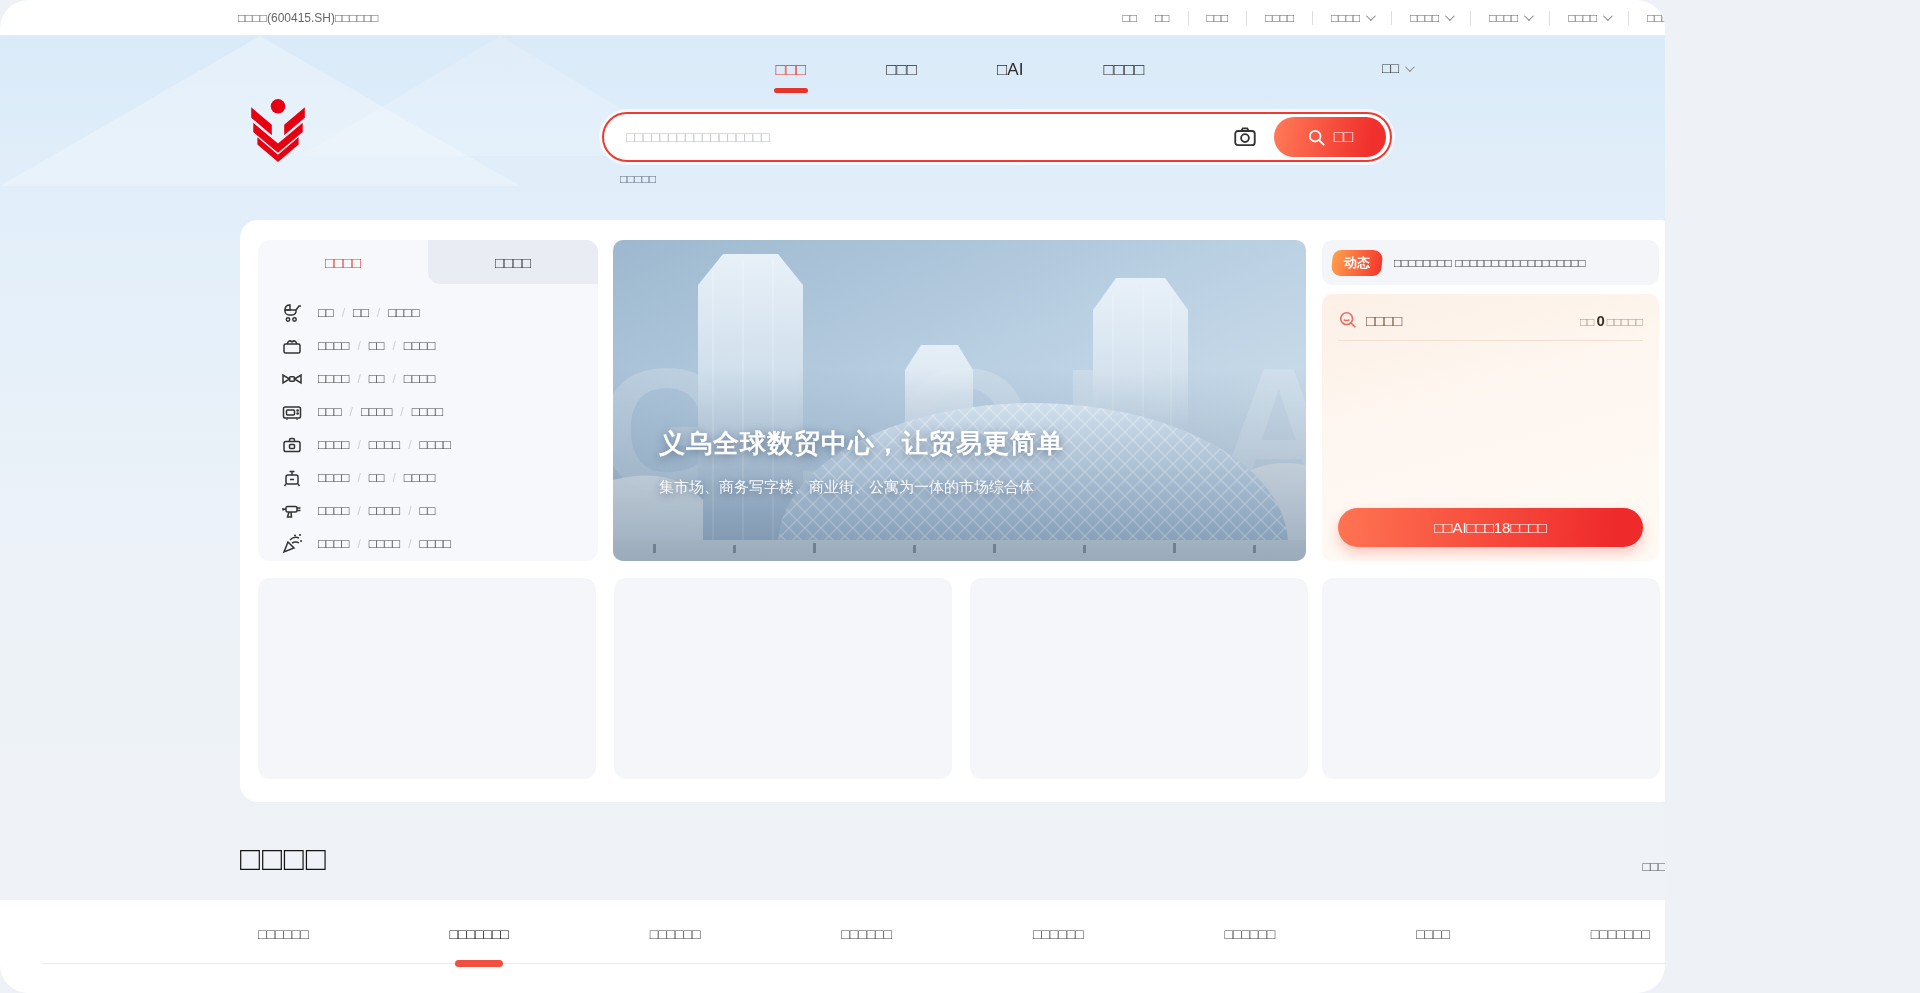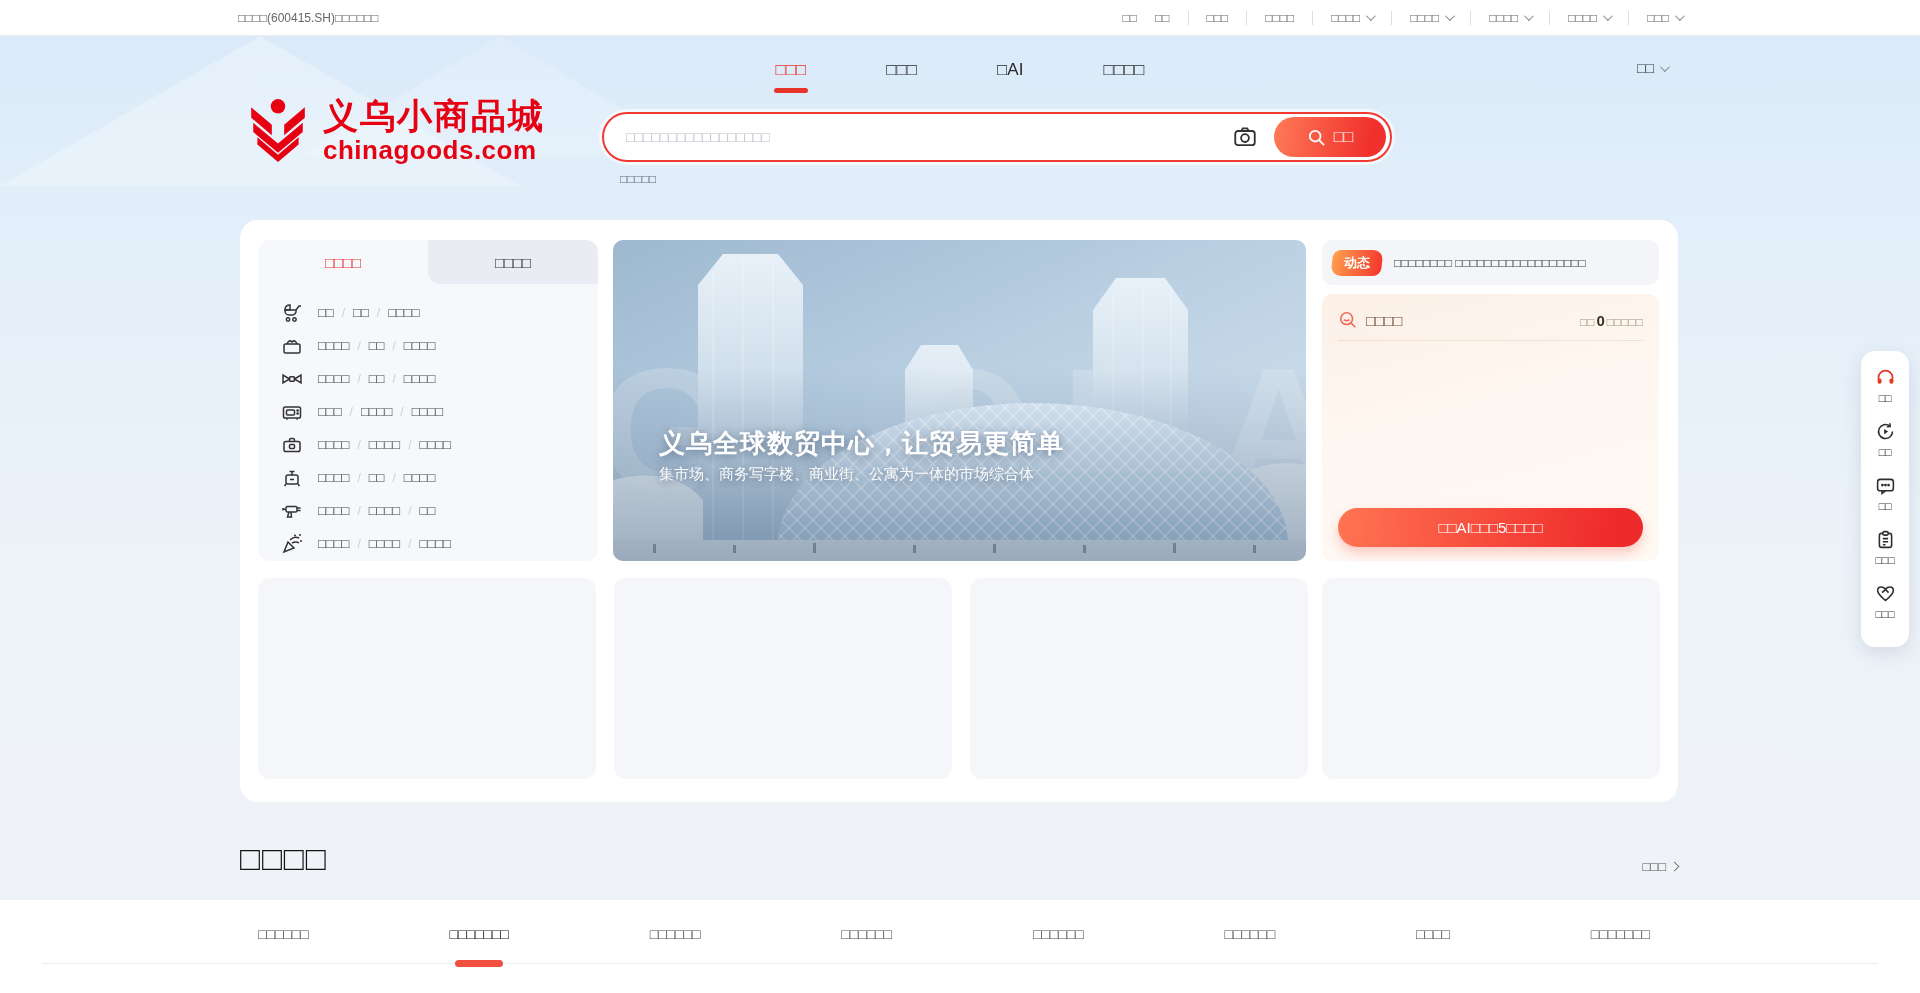--- a/index.html
+++ b/index.html
@@ -2,22 +2,23 @@
 <html><head>
 <meta charset="utf-8">
 <style>
   * { box-sizing: border-box; margin: 0; padding: 0; }
   html,body { width:1920px; height:993px; }
   body {
     font-family: "Liberation Sans", "DejaVu Sans", sans-serif;
     background:#eef1f6; overflow:hidden;
   }
   .canvas {
-    position:relative; width:1920px; height:993px; overflow:hidden;
+    position:relative; width:1665px; height:993px; overflow:hidden;
     background:linear-gradient(180deg,#d8e9f8 0%,#e1eefa 18%,#ecf2f8 55%,#f0f3f7 100%);
+    border-radius:28px;
   }
   
   .deco1,.deco2 { position:absolute; top:36px; opacity:.5; }
   .deco1 { left:0; width:0; height:0; border-left:260px solid transparent; border-right:260px solid transparent; border-bottom:150px solid rgba(255,255,255,.55); }
   .deco2 { left:300px; width:0; height:0; border-left:200px solid transparent; border-right:200px solid transparent; border-bottom:120px solid rgba(255,255,255,.35); }
 
   
   .topbar {
     position:absolute; left:0; top:0; width:1920px; height:36px;
     background:#fff; border-bottom:1px solid #ececec;
@@ -81,21 +82,21 @@
   .cicon { width:24px; height:24px; margin-right:14px; color:#333; flex:none; }
   .cicon svg { width:100%; height:100%; }
   .cat-link { font-size:13px; color:#444; text-decoration:none; cursor:pointer; white-space:nowrap; }
   .cat-sep { font-style:normal; color:#c9ced6; margin:0 8px; font-size:12px; }
 
   
   .banner { position:absolute; left:373px; top:20px; width:693px; height:321px; border-radius:10px; overflow:hidden; cursor:pointer; }
   .banner svg { position:absolute; left:0; top:0; }
   .banner-caption { position:absolute; left:46px; top:186px; color:#fff; text-shadow:0 2px 10px rgba(10,30,60,.45); }
   .banner-title { font-size:26px; font-weight:bold; letter-spacing:1px; }
-  .banner-sub { font-size:15px; margin-top:4px; opacity:.95; }
+  .banner-sub { font-size:15px; margin-top:17px; opacity:.95; }
 
   
   .notice { position:absolute; left:1082px; top:20px; width:337px; height:45px; background:#f3f5f8; border-radius:10px; display:flex; align-items:center; padding:0 12px 0 10px; overflow:hidden; }
   .notice-badge {
     flex:none; background:linear-gradient(100deg,#ffa14e,#f4342c); color:#fff; font-size:13px; font-weight:bold;
     padding:4px 12px; border-radius:8px 10px 8px 10px; transform:skewX(-6deg); margin-right:12px;
   }
   .notice-badge span { display:inline-block; transform:skewX(6deg); }
   .notice-text { font-size:12px; color:#3c3c3c; white-space:nowrap; overflow:hidden; }
 
@@ -195,24 +196,20 @@
 
   <div class="logo">
     <span>
       <svg width="66" height="68" viewBox="0 0 64 66" fill="#e60012">
         <circle cx="32" cy="10" r="7"></circle>
         <path d="M6,11 L26,28 L26,38 L6,21 Z"></path>
           <path d="M58,11 L38,28 L38,38 L58,21 Z"></path>
         <path d="M8,26 L32,46 L56,26 L56,35 L32,55 L8,35 Z"></path>
         <path d="M12,40 L32,57 L52,40 L52,47 L32,64 L12,47 Z"></path>
       </svg>
-    </span>
-    <span>
-      <div class="logo-cn">义乌小商品城</div>
-      <div class="logo-en">chinagoods.com</div>
     </span>
   </div>
 
   <div class="search-wrap">
     <div class="search-box">
       <input class="search-input" type="text" placeholder="□□□□□□□□□□□□□□□□□" style="">
       <span class="cam">
         <svg viewBox="0 0 24 24" fill="none" stroke="#333" stroke-width="1.7">
           <rect x="3" y="6.5" width="18" height="13" rx="2.5"></rect>
             <path d="M8.5 6.5 L10 4 h4 l1.5 2.5"></path>
@@ -436,21 +433,21 @@
             <circle cx="9.5" cy="9.5" r="6.5"></circle>
             <path d="M14.5 14.5 L19 19"></path>
             <path d="M6.5 10.5 q3 2.5 6 0"></path>
           </svg>
         <span class="ai-card-title">□□□□</span>
         <span class="ai-card-meta">
           <span>□□</span><b>0</b><span>□□□□□</span>
         </span>
       </div>
       <div class="ai-card-divider"></div>
-      <button class="ai-card-btn">□□AI□□□5□□□□</button>
+      <button class="ai-card-btn">□□AI□□□18□□□□</button>
     </div>
 
     <div class="ph" style="left:18px"></div>
     <div class="ph" style="left:374px"></div>
     <div class="ph" style="left:730px"></div>
     <div class="ph" style="left:1082px"></div>
   </div>
 
   <div class="section-head">
     <span class="section-title">□□□□</span>

